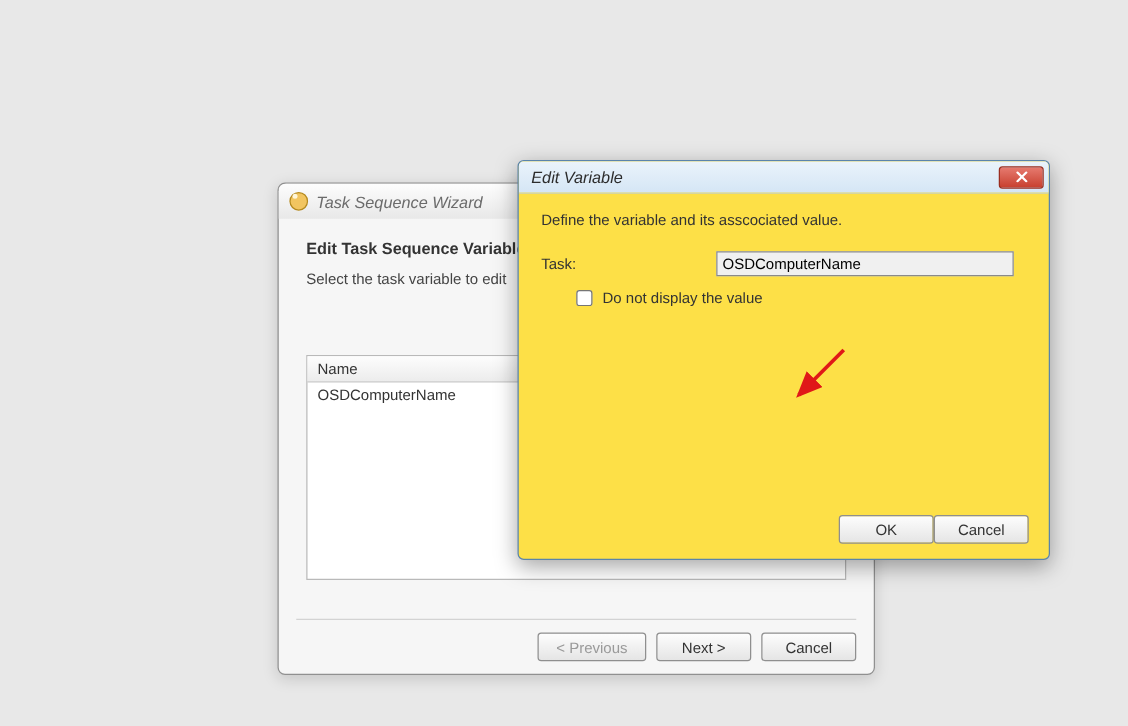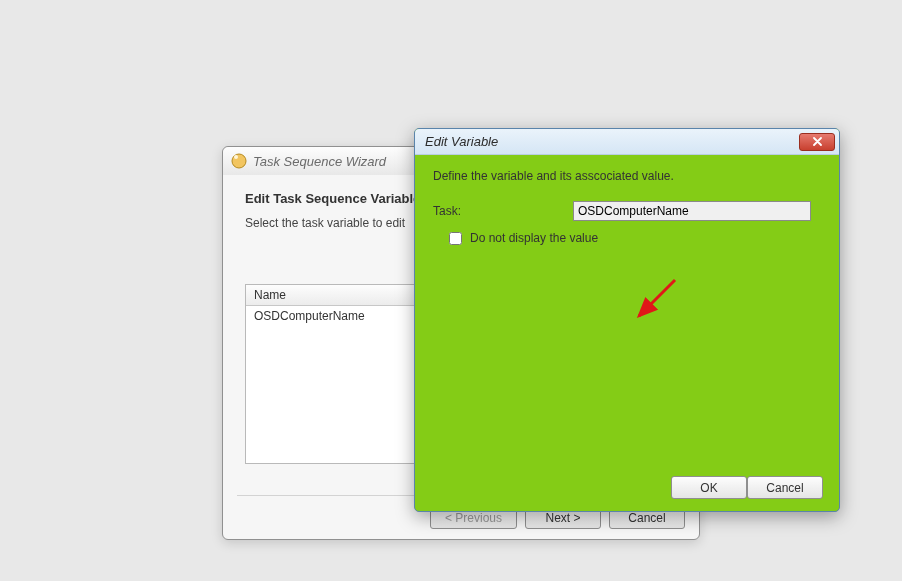--- a/index.html
+++ b/index.html
@@ -104,22 +104,22 @@
       cursor: default;
       text-align: center;
     }
 
     
     .dialog-window {
       position: absolute;
       left: 414px;
       top: 128px;
       width: 426px;
-      height: 384px;
-      background: #84cc16;
+      height: 320px;
+      background: #fde047;
       border: 1px solid #5a84ab;
       border-radius: 5px;
       box-shadow: 0 5px 18px rgba(0,0,0,0.35);
     }
     .dialog-titlebar {
       height: 26px;
       background: linear-gradient(#eaf3fb,#d5e6f5);
       border-bottom: 1px solid #b9cee1;
       display: flex;
       align-items: center;
@@ -175,21 +175,21 @@
       background: #f0f0f0;
     }
     .section-heading {
       font-size: 12px;
       color: #333;
       margin: 18px 0 10px 0;
     }
     .checkbox-row {
       display: flex;
       align-items: center;
-      margin: 0 0 14px 16px;
+      margin: 0 0 14px 28px;
     }
     .checkbox-row input[type="checkbox"] {
       margin-right: 8px;
       width: 13px; height: 13px;
     }
     .indent-form .form-row .lbl {
       padding-left: 28px;
     }
     .dialog-footer {
       position: absolute;

